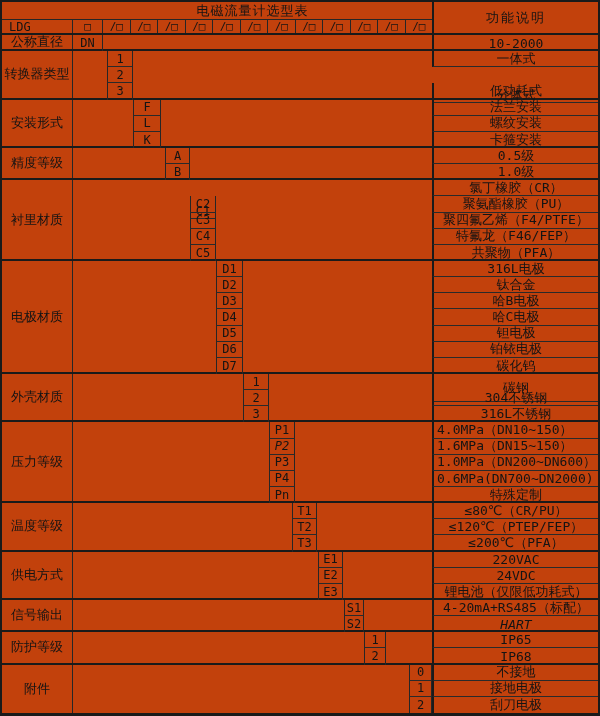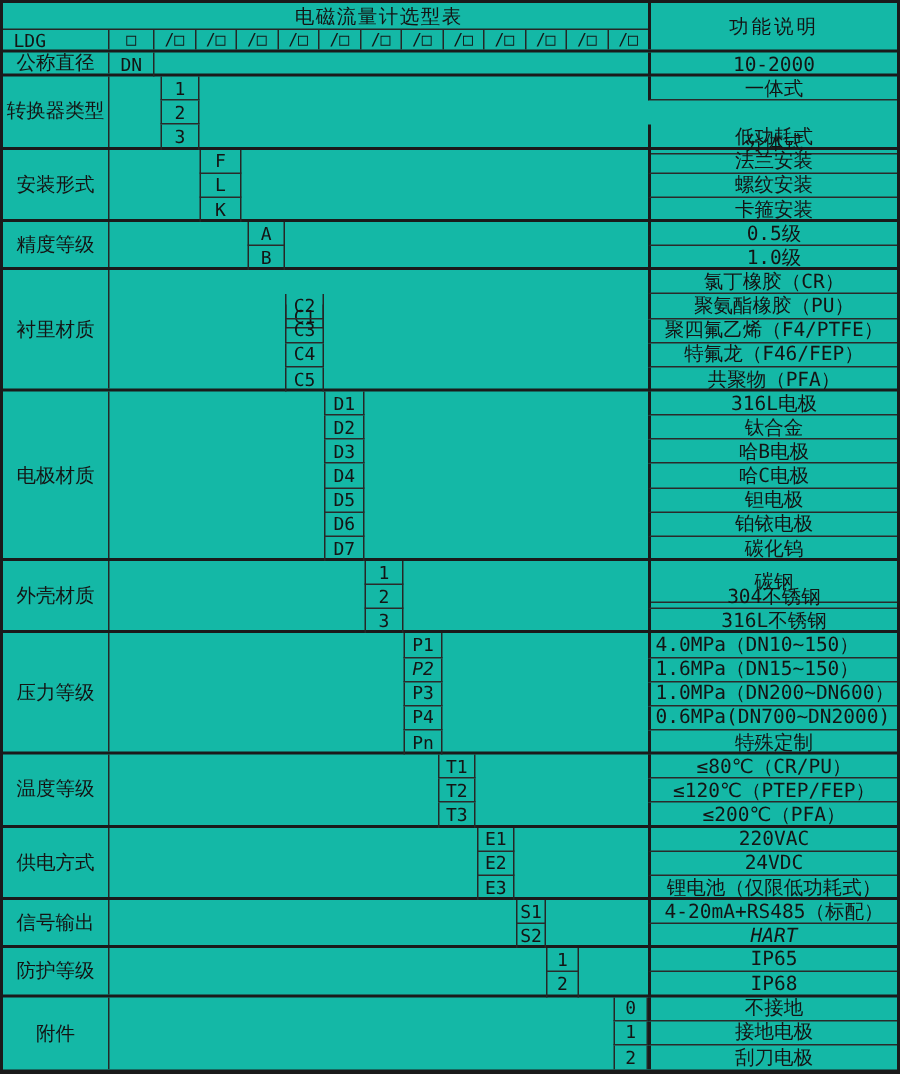--- a/index.html
+++ b/index.html
@@ -1,20 +1,20 @@
 <!DOCTYPE html>
 <html><head>
 <meta charset="utf-8">
 <style>
   html,body{margin:0;padding:0;background:#fff;}
   #table{
     position:relative;
     width:600px;height:716px;
     box-sizing:border-box;
-    background:#14b8a6;
+    background:#c2410c;
     border:2px solid #1a1a1a;
     border-bottom-width:3px;
     font-family:"DejaVu Sans Mono","DejaVu Sans","Liberation Sans",sans-serif;
     color:#141414;
     overflow:hidden;
   }
   .cell{
     position:absolute;
     box-sizing:border-box;
     display:flex;align-items:center;justify-content:center;

